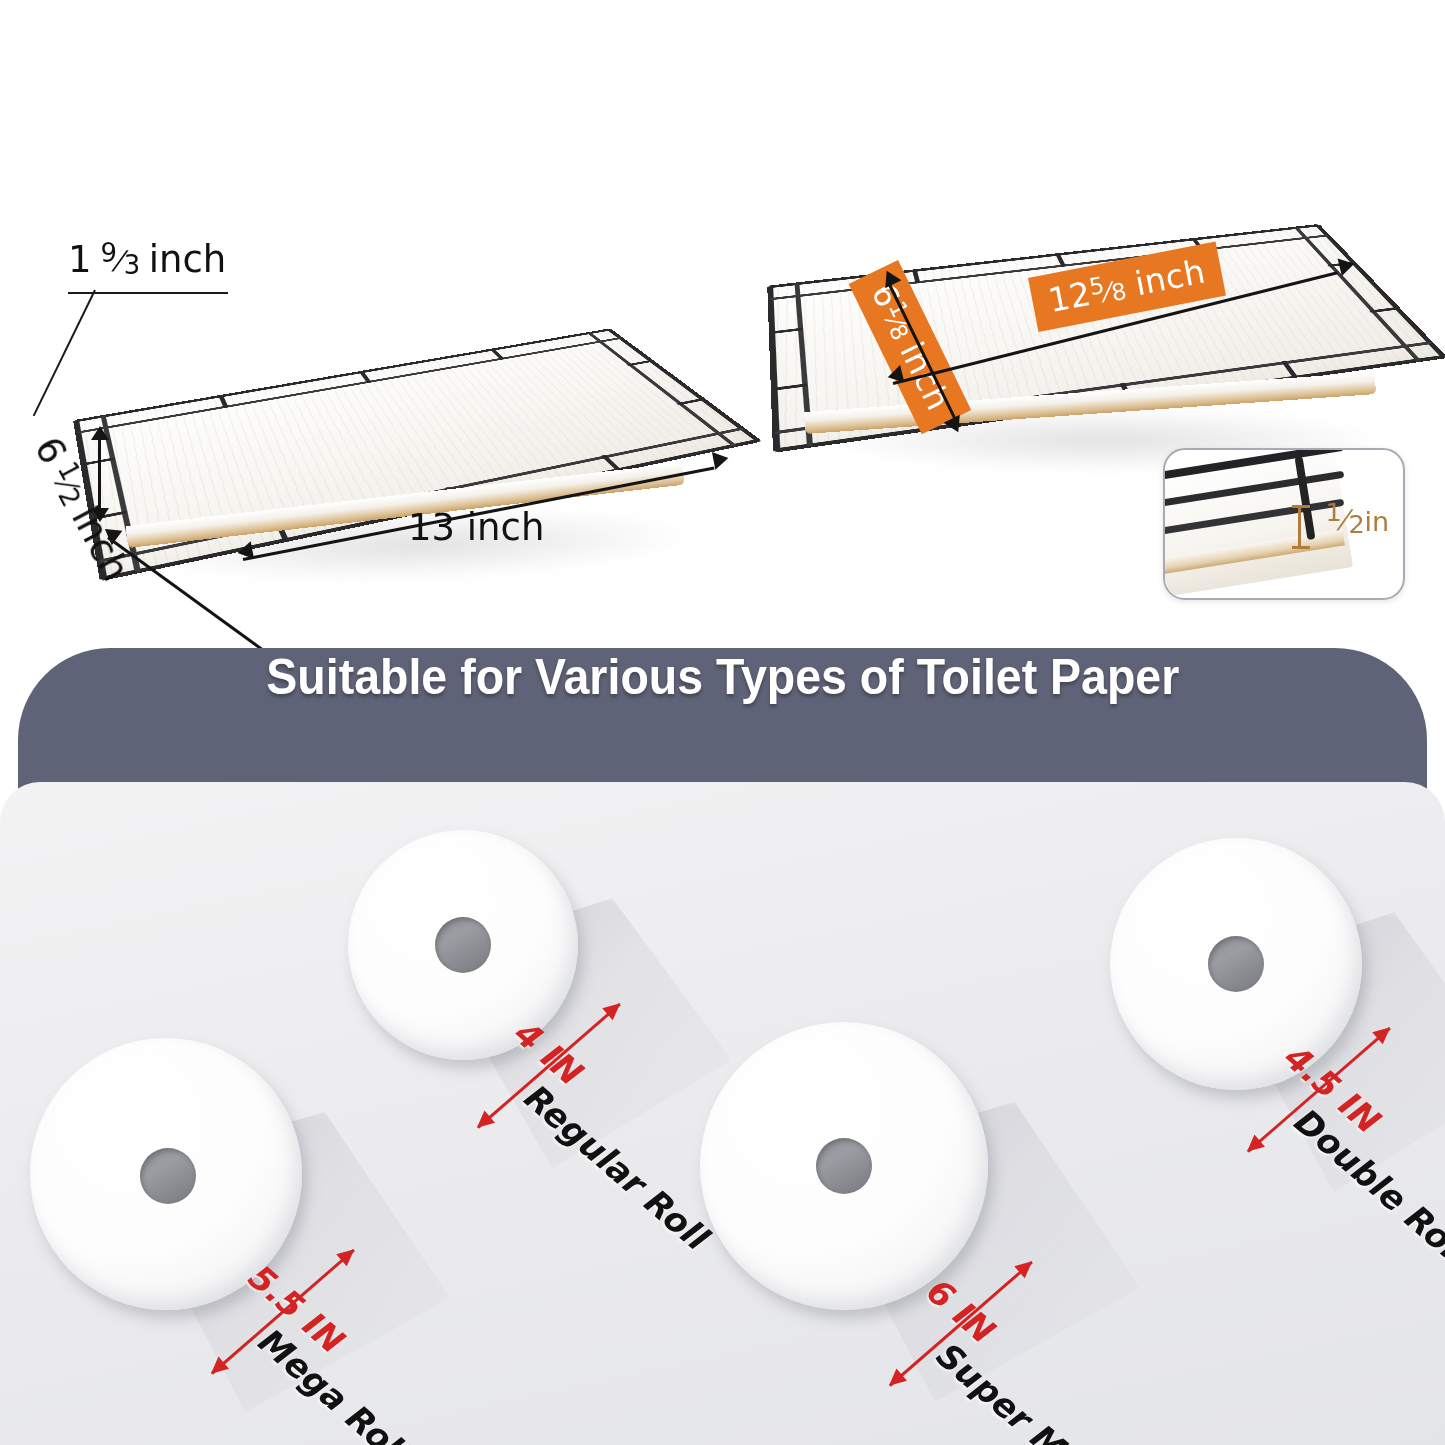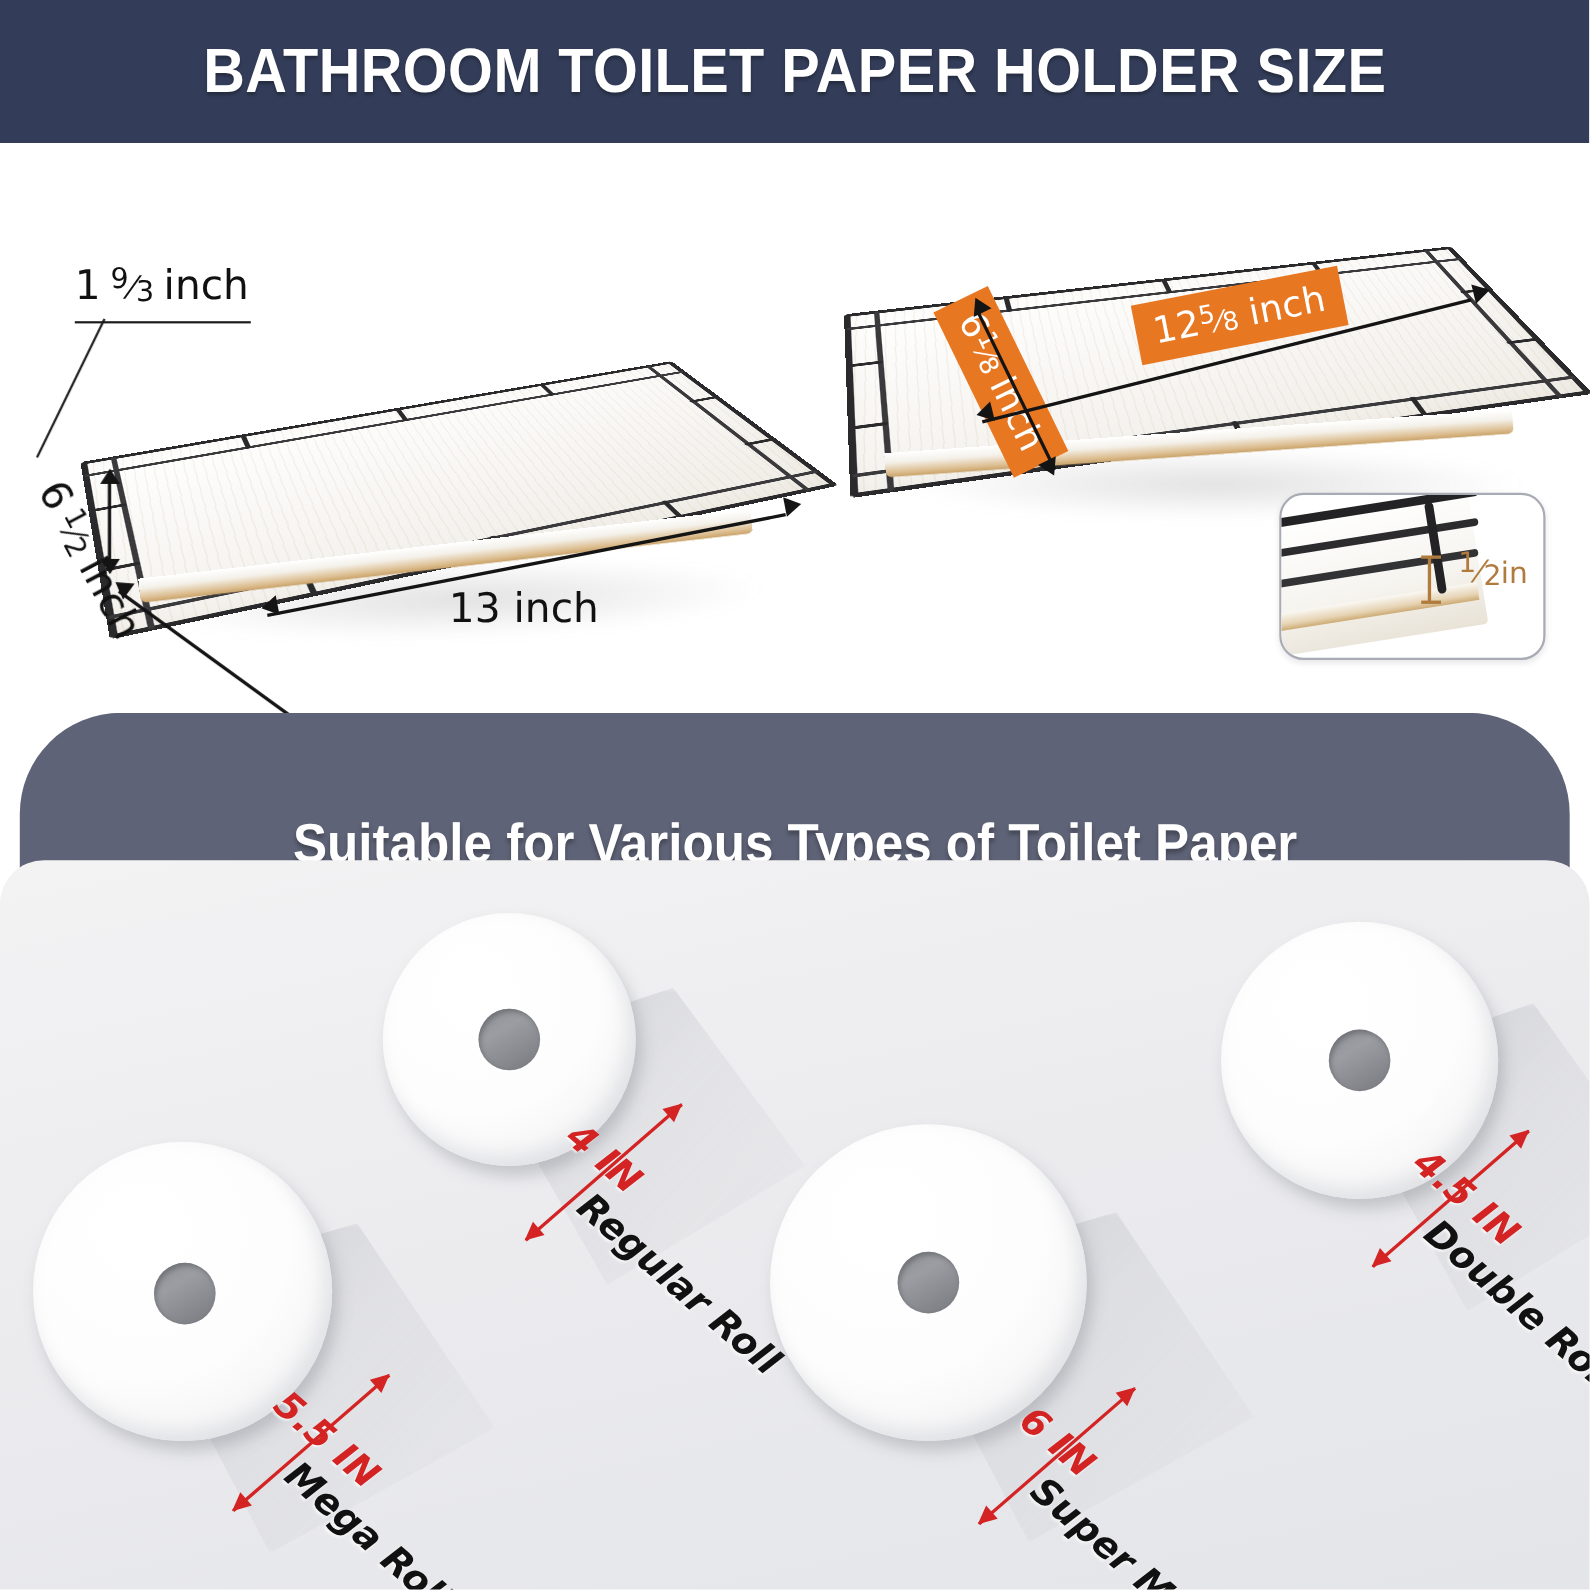--- a/index.html
+++ b/index.html
@@ -184,21 +184,21 @@
 
   
   .banner {
     position: absolute;
     left: 18px; top: 648px;
     width: 1409px;
     height: 148px;
     background: #5f6377;
     border-radius: 92px 92px 0 0;
     display: flex;
-    align-items: flex-end;
+    align-items: flex-start;
     justify-content: center;
   }
   .banner-title {
     color: #ffffff;
     font-size: 50px;
     font-weight: bold;
     transform: scaleX(0.93);
     white-space: nowrap;
     text-shadow: 0 3px 4px rgba(0,0,0,0.30);
   }
@@ -268,23 +268,20 @@
     border-bottom: 8px solid transparent;
   }
   .dim-arrow::before { left: -1px; border-right: 17px solid #d42323; }
   .dim-arrow::after  { right: -1px; border-left: 17px solid #d42323; }
 </style>
 </head>
 <body>
 
 <div class="page">
 
-  <div class="header-bar">
-    <div class="header-title">BATHROOM TOILET PAPER HOLDER SIZE</div>
-  </div>
 
   <div class="size-section">
 
     <div class="tray-left-group">
       <div class="tray-shadow-soft" style="left:40px; top:230px; width:560px; height:70px;"></div>
 
       <div class="tray-left-persp">
 
         <div class="tray-plank" style="left:0; top:0; width:620px; height:300px;"></div>
 
@@ -338,21 +335,21 @@
     <div class="dim-label dim-h" style="left:64px; top:300px; transform:rotate(62deg); transform-origin:left top;">
       <span>6</span><span style="display:inline-block;width:7px;"></span><span class="frac"><span class="num">1</span><span class="sl">/</span><span class="den">2</span></span><span style="display:inline-block;width:9px;"></span><span>inch</span>
     </div>
 
     <div class="arrow-line" style="left:243px; top:428px; width:480px; height:3px;
          transform:rotate(-11deg); transform-origin:left center;"></div>
     <div class="arrow-head" style="left:236px; top:414px; transform:rotate(-101deg);
          border-left:9px solid transparent;border-right:9px solid transparent;border-bottom:15px solid #141414;"></div>
     <div class="arrow-head" style="left:712px; top:322px; transform:rotate(79deg);
          border-left:9px solid transparent;border-right:9px solid transparent;border-bottom:15px solid #141414;"></div>
-    <div class="dim-label dim-h" style="left:408px; top:401px;">13 inch</div>
+    <div class="dim-label dim-h" style="left:408px; top:376px;">13 inch</div>
 
     <div class="tray-right-group">
       <div class="tray-shadow-soft" style="left:40px; top:238px; width:570px; height:64px;"></div>
 
       <div class="tray-right-persp">
         <div class="tray-plank" style="left:0; top:0; width:620px; height:300px;"></div>
         <div class="rail" style="left:0;   top:-2px;  width:620px; height:6px;"></div>
         <div class="rail" style="left:0;   top:296px; width:620px; height:6px;"></div>
         <div class="rail" style="left:-2px;top:0;     width:6px;   height:300px;"></div>
         <div class="rail" style="left:616px;top:0;    width:6px;   height:300px;"></div>

